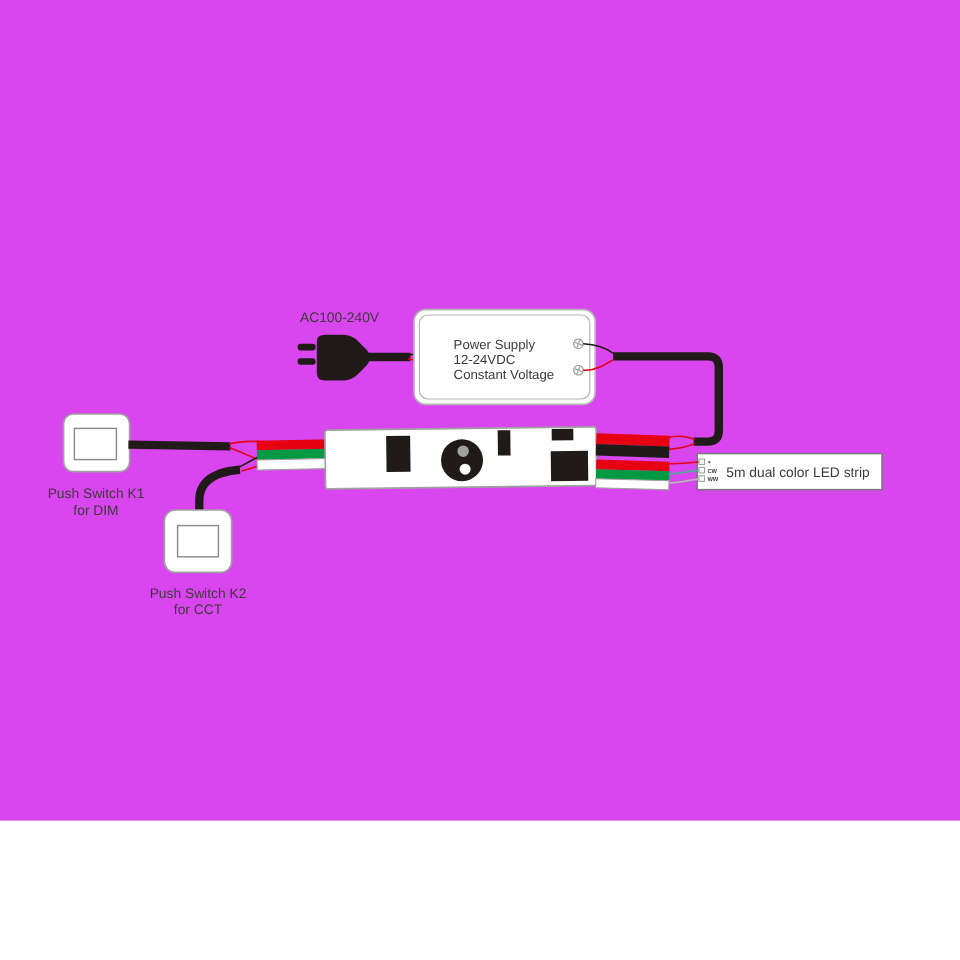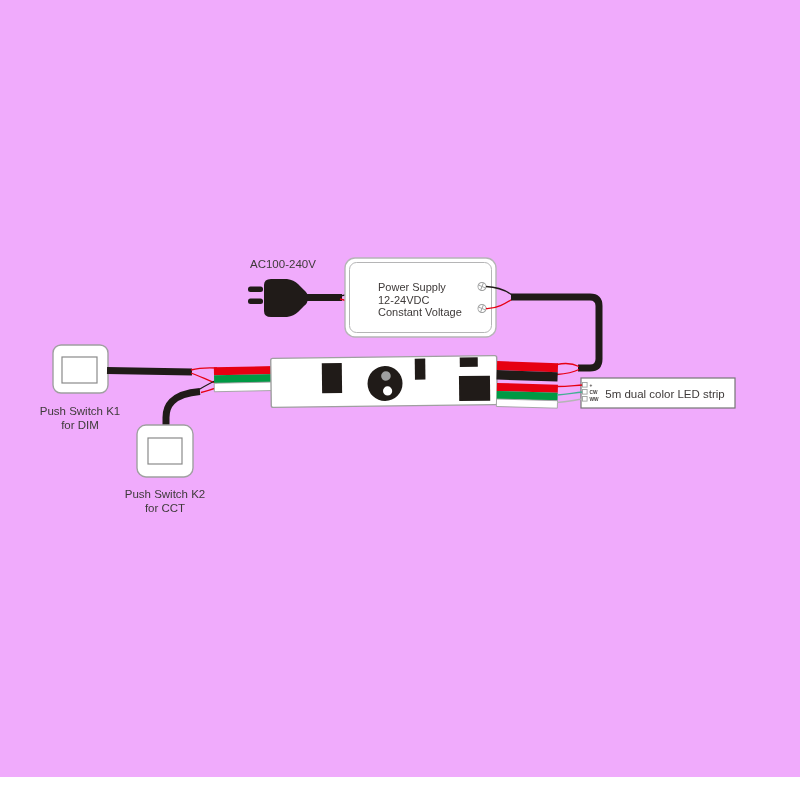--- a/index.html
+++ b/index.html
@@ -1,17 +1,17 @@
 <!DOCTYPE html>
 <html style="--wire_red: #e60012; --wire_black: #201b18; --wire_green: #009944; --wire_teal: #44af94; --wire_gray: #b5b5b6; --outline_gray: #9fa0a0; --border_light: #b5b5b6; --border_dark: #767676; --border_inner: #8a8a8a; --text: #3e3a39;"><head>
 <meta charset="utf-8">
 <style>
   html,body{margin:0;padding:0;background:#ffffff;}
   #canvas{
-    position:relative;width:800px;height:777px;background:#f0abfc;overflow:hidden;
+    position:relative;width:800px;height:684px;background:#d946ef;overflow:hidden;
     font-family:"Liberation Sans", sans-serif;
   }
   svg text{
     font-family:"Liberation Sans", sans-serif;
     fill:var(--text);
   }
   .lbl{font-size:11.5px;}
   .lbl-ps{font-size:11px;}
   .lbl-tiny{font-size:4.8px;font-weight:bold;}
   .fill-black{fill:var(--wire_black);}

